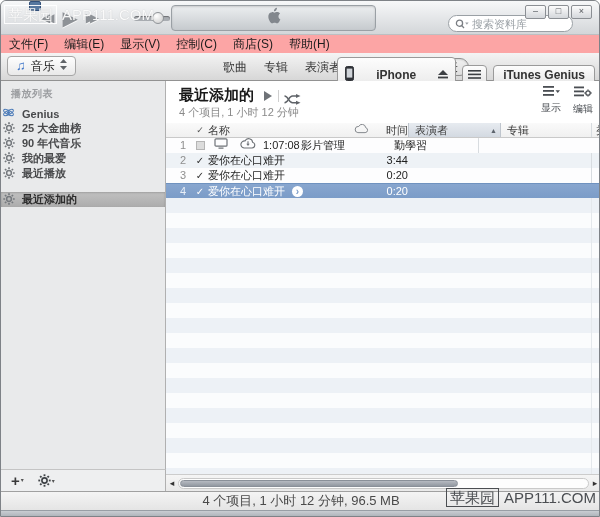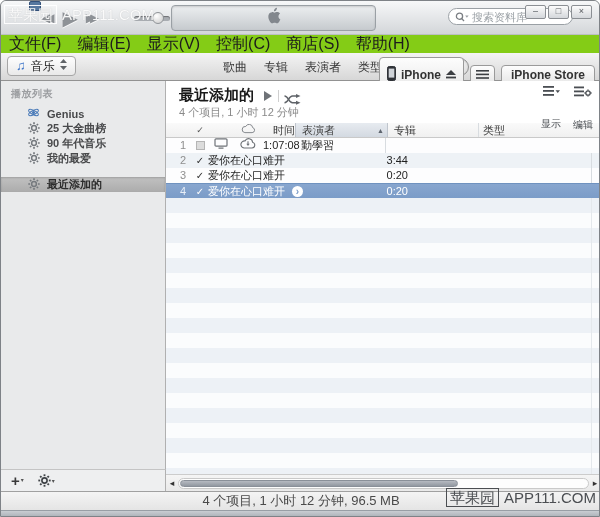--- a/index.html
+++ b/index.html
@@ -10,64 +10,64 @@
   
   .titlebar{position:absolute;left:0;top:0;right:0;height:34px;background:linear-gradient(#f7f8f9,#d3d6d9);border-bottom:1px solid #bcbfc2;border-radius:5px 5px 0 0}
   .app-icon{position:absolute;left:28px;top:0;width:12px;height:10px;background:#56779f;border:1px solid #33517a;border-radius:2px}
   .transport{position:absolute;left:40px;top:8px;display:flex;align-items:center;gap:8px;color:#8e9297;text-shadow:0 1px 0 rgba(255,255,255,.8)}
   .skip{font-size:12px;letter-spacing:-5px;padding-right:5px;cursor:default}
   .play{font-size:20px;line-height:18px;cursor:default}
   .volume{position:absolute;left:133px;top:15px;width:36px}
   .vol-track{height:5px;border-radius:3px;background:#a9adb2;box-shadow:inset 0 1px 1px rgba(0,0,0,.35)}
   .vol-knob{position:absolute;left:18px;top:-4px;width:12px;height:12px;border-radius:50%;background:radial-gradient(circle at 35% 30%,#fff,#c9c9c9);border:1px solid #909498}
   .lcd{position:absolute;left:170px;top:4px;width:205px;height:26px;border:1px solid #9aa0a5;border-radius:4px;background:linear-gradient(#eceef0,#c6cace);display:flex;align-items:center;justify-content:center;box-shadow:inset 0 1px 2px rgba(0,0,0,.15)}
-  .search{position:absolute;left:447px;top:7px;width:125px;height:17px;border:1px solid #9aa0a5;border-radius:9px;background:#fff;display:flex;align-items:center;padding:0 6px;gap:3px}
+  .search{position:absolute;left:447px;top:14px;width:125px;height:17px;border:1px solid #9aa0a5;border-radius:9px;background:#fff;display:flex;align-items:center;padding:0 6px;gap:3px}
   .search input{border:none;outline:none;width:92px;font-size:11px;color:#444;background:transparent;font-family:inherit}
   .search input::placeholder{color:#9aa0a5}
   .winbtns{position:absolute;right:7px;top:4px;display:flex;gap:2px}
   .winbtn{width:21px;height:14px;border:1px solid #8b8f94;border-radius:2px;background:linear-gradient(#fcfcfc,#d4d7db);font-size:9px;line-height:11px;text-align:center;color:#53575c}
 
   
-  .menubar{position:absolute;left:0;top:34px;right:0;height:18px;background:#84cc16;display:flex;align-items:center;font-size:16px;color:#1c1c1c}
+  .menubar{position:absolute;left:0;top:34px;right:0;height:18px;background:#fca5a5;display:flex;align-items:center;font-size:12px;color:#1c1c1c}
   .menu-item{padding:0 8px;line-height:18px}
 
   
   .toolbar{position:absolute;left:0;top:52px;right:0;height:28px;background:linear-gradient(#f4f4f4,#d7d7d7);border-bottom:1px solid #929292}
   .lib-btn{position:absolute;left:6px;top:3px;height:20px;display:flex;align-items:center;gap:5px;padding:0 8px;border:1px solid #a6a6a6;border-radius:4px;background:linear-gradient(#fefefe,#e9e9e9);font-size:12px;color:#222}
   .note{color:#3f76c9;font-size:13px;line-height:12px}
   .tabs{position:absolute;left:222px;top:5px;display:flex;align-items:center;gap:17px;font-size:12px;color:#333}
   .tab{line-height:16px;white-space:nowrap}
   .tab.selected{border:1px solid #8f8f8f;border-radius:10px;padding:0 10px;background:linear-gradient(#f1f1f1,#dcdcdc);box-shadow:inset 0 1px 2px rgba(0,0,0,.12)}
   .tb-right{position:absolute;right:4px;top:4px;display:flex;align-items:center;gap:6px}
   .dev-btn,.store-btn,.list-btn{height:20px;border:1px solid #9a9a9a;border-radius:4px;background:linear-gradient(#fdfdfd,#e6e6e6);display:flex;align-items:center;font-size:12px;font-weight:bold;color:#333}
-  .dev-btn{padding:17px 7px;gap:5px}
+  .dev-btn{padding:17px 7px;gap:22px}
   .list-btn{padding:0 5px}
   .store-btn{padding:0 9px;white-space:nowrap}
 
   
   .sidebar{position:absolute;left:0;top:80px;width:165px;height:388px;background:#e9eaeb;border-right:1px solid #b0b0b0;overflow:hidden}
   .sb-heading{margin:6px 0 5px 10px;font-size:10px;font-weight:bold;color:#9c9ea1;letter-spacing:.5px}
-  .sb-item{display:flex;align-items:center;gap:7px;height:15px;padding-left:26px;font-size:11px;font-weight:bold;color:#48494b;white-space:nowrap}
+  .sb-item{display:flex;align-items:center;gap:7px;height:15px;padding-left:1px;font-size:11px;font-weight:bold;color:#48494b;white-space:nowrap}
   .sb-item.gap{margin-top:11px}
   .sb-item.selected{background:linear-gradient(#c1c1c1,#acacac);box-shadow:inset 0 1px 2px rgba(0,0,0,.18);color:#2c2c2c}
   .sb-icon{width:13px;height:13px;display:flex;align-items:center;justify-content:center;flex:none}
   .sb-tools{position:absolute;left:0;top:468px;width:165px;height:22px;background:#eeeff0;border-top:1px solid #c4c4c4;border-right:1px solid #b0b0b0;display:flex;align-items:center;gap:14px;padding-left:10px;color:#3a3a3a}
   .tool{display:flex;align-items:flex-end;gap:1px;font-weight:bold;font-size:15px;line-height:13px}
   .tool .dn{font-size:6px;color:#555}
 
   
   .main{position:absolute;left:165px;top:80px;width:435px;height:393px;background:#fff;display:flex;flex-direction:column;overflow:hidden}
   .ph{position:relative;height:42px;background:#fff;flex:none}
   .ph-title{position:absolute;left:13px;top:5px;font-size:15px;font-weight:bold;color:#1a1a1a;white-space:nowrap}
   .ph-play{position:absolute;left:98px;top:10px;width:0;height:0;border-left:8px solid #6f7378;border-top:5px solid transparent;border-bottom:5px solid transparent}
   .vdiv{position:absolute;left:112px;top:9px;width:1px;height:12px;background:#cfcfcf}
   .ph-shuffle{position:absolute;left:118px;top:10px}
   .ph-sub{position:absolute;left:13px;top:24px;font-size:11px;color:#8a8a8a;white-space:nowrap}
   .ph-actions{position:absolute;right:8px;top:5px;display:flex;gap:12px}
-  .ph-action{display:flex;flex-direction:column;align-items:center;gap:18px;font-size:10px;color:#4a4e53}
+  .ph-action{display:flex;flex-direction:column;align-items:center;gap:2px;font-size:10px;color:#4a4e53}
 
   .thead{display:flex;height:15px;background:linear-gradient(#fafafa,#f0f0f0);border-bottom:1px solid #c9c9c9;font-size:11px;color:#3c3c3c;line-height:14px;flex:none}
   .col-num{width:26px;text-align:right;padding-right:6px;flex:none}
   .col-check{width:16px;display:flex;align-items:center;justify-content:center;flex:none}
   .thead .col-check::before{content:"✓";font-size:9px;color:#555}
   .col-main{width:113px;display:flex;align-items:center;gap:4px;overflow:hidden;white-space:nowrap;flex:none}
   .col-monitor{width:25px;display:flex;align-items:center;justify-content:center;flex:none}
   .col-cloud{width:30px;display:flex;align-items:center;justify-content:center;flex:none}
   .col-time{width:32px;text-align:right;white-space:nowrap;flex:none}
   .col-artist{width:93px;padding-left:6px;overflow:hidden;white-space:nowrap;flex:none}
@@ -188,21 +188,21 @@
       <div class="list-btn">
         <span><svg width="13" height="9" viewBox="0 0 13 9">
               <g fill="#3c3f43">
                 <rect width="13" height="1.6"></rect>
                 <rect y="3.6" width="13" height="1.6"></rect>
                 <rect y="7.2" width="13" height="1.6"></rect>
               </g>
             </svg></span>
       </div>
       <div class="store-btn">
-        <span>iPhone Store</span>
+        <span>iTunes Genius</span>
       </div>
     </div>
   </div>
 
   <div class="sidebar">
     <div class="sb-heading">播放列表</div>
     <div class="sb-list">
 
     <div class="sb-item">
           <span class="sb-icon">
@@ -264,20 +264,39 @@
                   <line x1="0.3" y1="6" x2="2" y2="6"></line>
                   <line x1="10" y1="6" x2="11.7" y2="6"></line>
                   <line x1="2" y1="2" x2="3.2" y2="3.2"></line>
                   <line x1="8.8" y1="8.8" x2="10" y2="10"></line>
                   <line x1="2" y1="10" x2="3.2" y2="8.8"></line>
                   <line x1="8.8" y1="3.2" x2="10" y2="2"></line>
                 </g>
               </svg></span>
           </span>
           <span>我的最爱</span>
+        </div>
+        <div class="sb-item">
+          <span class="sb-icon">
+
+            <span><svg width="12" height="12" viewBox="0 0 12 12">
+                <circle cx="6" cy="6" r="2.4" fill="none" stroke="#75797e" stroke-width="1.5"></circle>
+                <g stroke="#75797e" stroke-width="1.7">
+                  <line x1="6" y1="0.3" x2="6" y2="2"></line>
+                  <line x1="6" y1="10" x2="6" y2="11.7"></line>
+                  <line x1="0.3" y1="6" x2="2" y2="6"></line>
+                  <line x1="10" y1="6" x2="11.7" y2="6"></line>
+                  <line x1="2" y1="2" x2="3.2" y2="3.2"></line>
+                  <line x1="8.8" y1="8.8" x2="10" y2="10"></line>
+                  <line x1="2" y1="10" x2="3.2" y2="8.8"></line>
+                  <line x1="8.8" y1="3.2" x2="10" y2="2"></line>
+                </g>
+              </svg></span>
+          </span>
+          <span>最近播放</span>
         </div>
         <div class="sb-item selected gap">
           <span class="sb-icon">
 
             <span><svg width="12" height="12" viewBox="0 0 12 12">
                 <circle cx="6" cy="6" r="2.4" fill="none" stroke="#75797e" stroke-width="1.5"></circle>
                 <g stroke="#75797e" stroke-width="1.7">
                   <line x1="6" y1="0.3" x2="6" y2="2"></line>
                   <line x1="6" y1="10" x2="6" y2="11.7"></line>
                   <line x1="0.3" y1="6" x2="2" y2="6"></line>
@@ -356,20 +375,21 @@
                 </g>
               </svg></span>
           <span>编辑</span>
         </div>
       </div>
     </div>
 
     <div class="thead">
       <span class="col-num"></span>
       <span class="col-check"></span>
+      <span class="col-main">名称</span>
       <span class="col-monitor"></span>
       <span class="col-cloud">
           <span><svg width="15" height="10" viewBox="0 0 16 11">
               <path d="M4 9.5h8a2.8 2.8 0 0 0 .6-5.5A4 4 0 0 0 5 2.7 3.3 3.3 0 0 0 4 9.5z" fill="none" stroke="#84888d" stroke-width="1.1"></path>
             </svg></span>
         </span>
       <span class="col-time">时间</span>
       <span class="col-artist"><span>表演者</span><span class="sort">▲</span></span>
       <span class="col-album">专辑</span>
       <span class="col-type">类型</span>
@@ -389,20 +409,21 @@
               </svg></span>
           </span>
           <span class="col-cloud">
             <span><svg width="16" height="11" viewBox="0 0 16 11">
                 <path d="M4 10h8a2.9 2.9 0 0 0 .6-5.7A4 4 0 0 0 5 2.9 3.4 3.4 0 0 0 4 10z" fill="none" stroke="#6e7277" stroke-width="1.1"></path>
                 <path d="M8 3.2v3" stroke="#6e7277" stroke-width="1.1"></path>
                 <path d="M6.3 5.8l1.7 2.1 1.7-2.1z" fill="#6e7277"></path>
               </svg></span>
           </span>
           <span class="col-time">1:07:08</span>
+          <span class="col-artist">影片管理</span>
           <span class="col-album">勤學習</span>
           <span class="col-type"></span>
         </div>
         <div class="row">
           <span class="col-num">2</span>
           <span class="col-check">
             <span class="check on"></span>
           </span>
           <span class="col-main">
 

